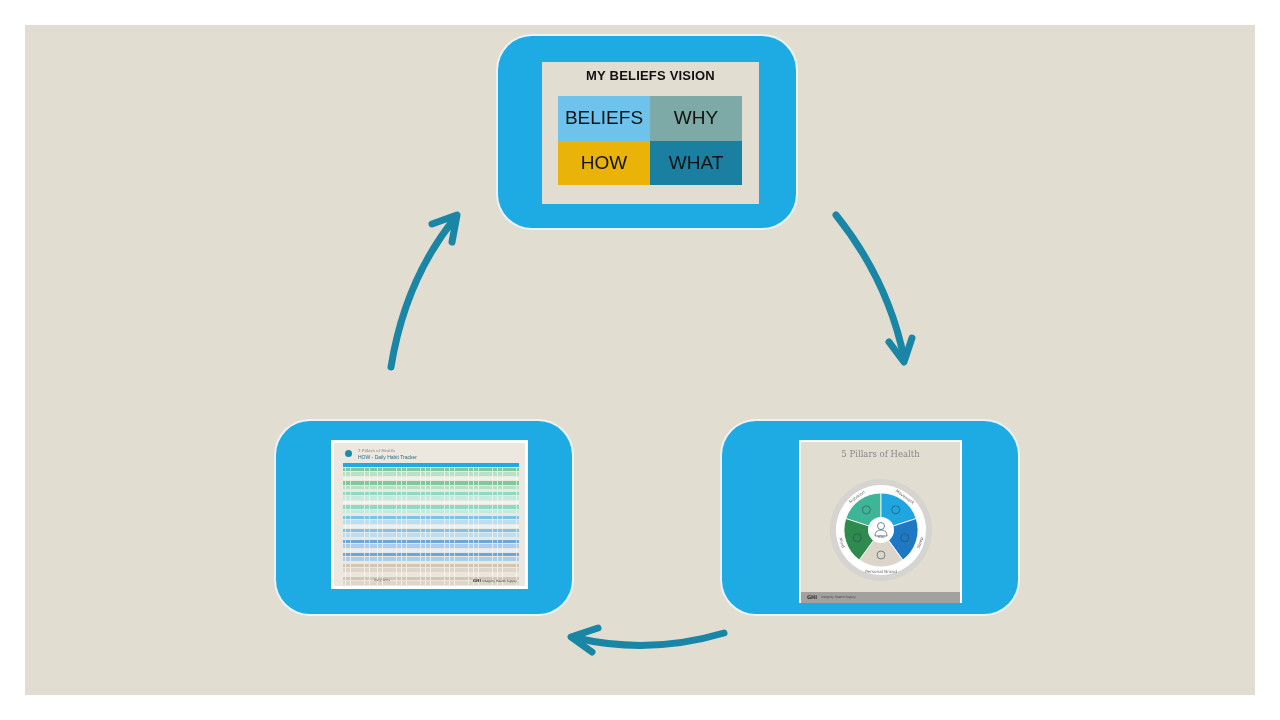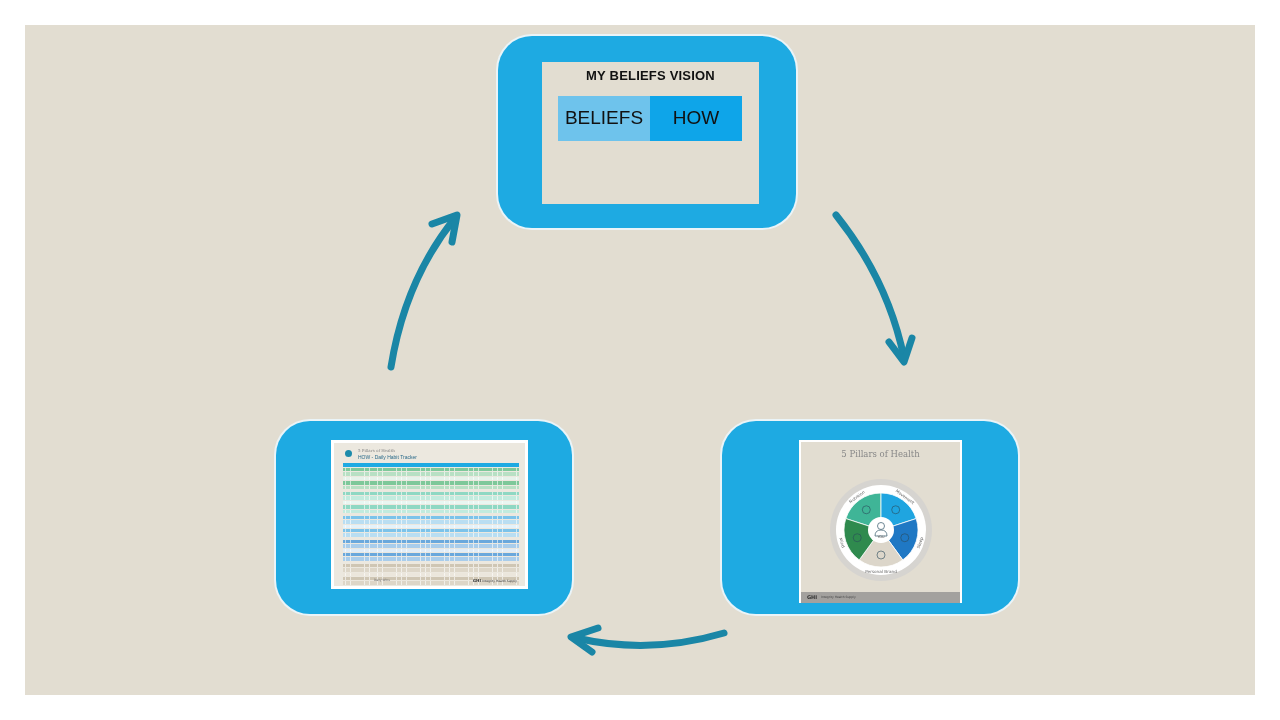--- a/index.html
+++ b/index.html
@@ -41,21 +41,23 @@
 </head>
 <body>
 
 <div class="slide"></div>
 
 <div class="card card-top"></div>
 <div class="vision">
   <div class="vision-title">MY BELIEFS VISION</div>
   <div class="grid4">
     <div class="cell" style="background:#6ec3ec">BELIEFS</div>
-    <div class="cell" style="background:#0ea5e9">HOW</div>
+    <div class="cell" style="background:#7da9a6">WHY</div>
+    <div class="cell" style="background:#eab308">HOW</div>
+    <div class="cell" style="background:#1a7fa1">WHAT</div>
   </div>
 </div>
 
 <div class="card card-left"></div>
 <div class="tracker">
   <div class="tracker-inner">
     <div class="tr-logo"></div>
     <div class="tr-sub">5 Pillars of Health</div>
     <div class="tr-title">HOW - Daily Habit Tracker</div>
     <div class="tr-table" id="tr-table">

